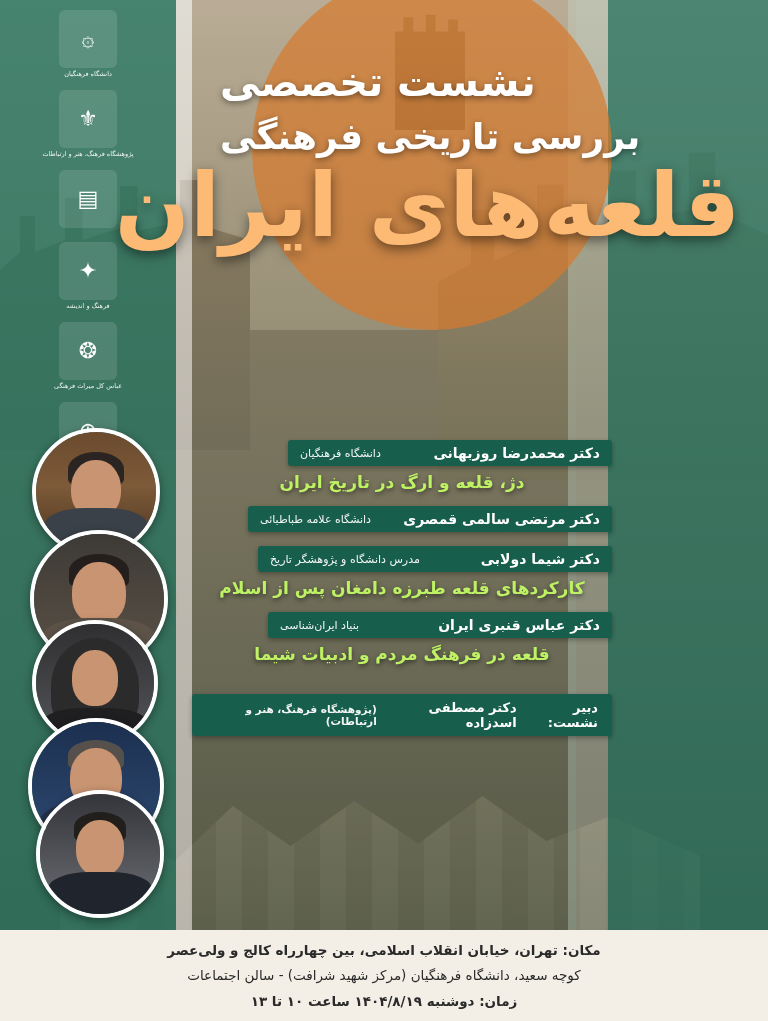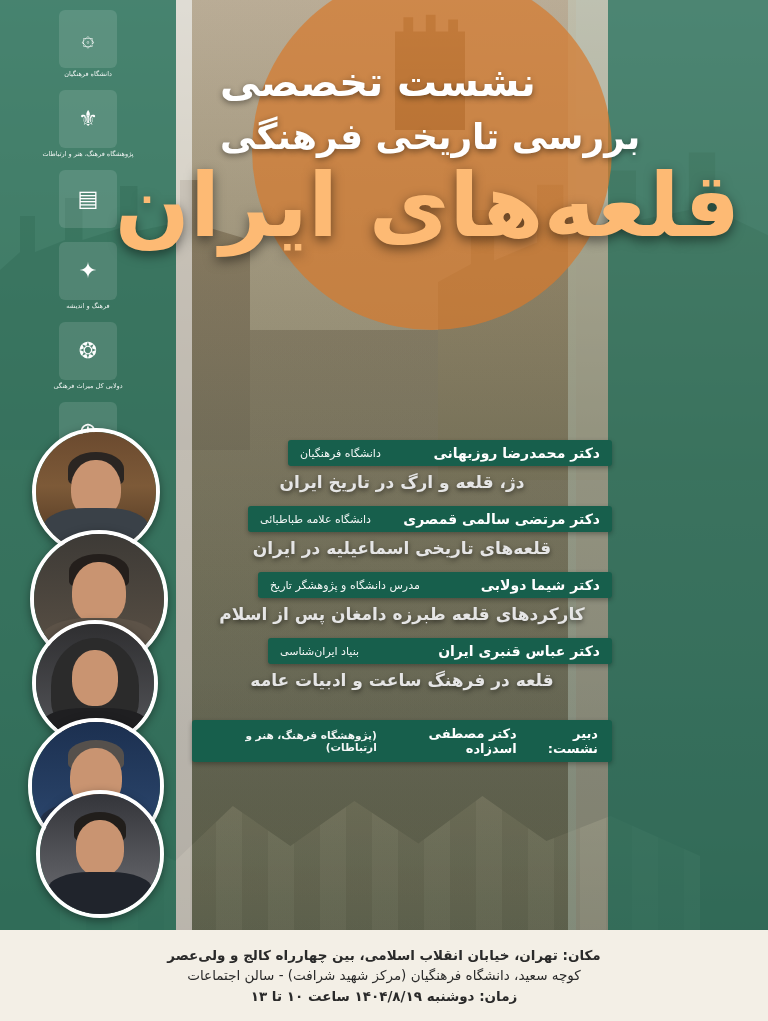--- a/index.html
+++ b/index.html
@@ -193,21 +193,21 @@
     padding:5px 12px;
     border-radius:3px;
     font-size:14px; font-weight:bold;
     box-shadow: 0 2px 5px rgba(0,0,0,.3);
   }
   .name-bar .affil {
     font-size:11px; font-weight:normal; opacity:.95;
   }
   .topic {
     margin-top:6px;
-    color:#e5e5e5;
+    color:#bef264;
     font-size:17px; font-weight:bold;
     text-align:center;
     text-shadow: 0 2px 5px rgba(0,0,0,.55);
   }
   .row.r1 .name-bar { width:300px; margin-left:auto; }
   .row.r2 .name-bar { width:340px; margin-left:auto; }
   .row.r3 .name-bar { width:330px; margin-left:auto; }
   .row.r4 .name-bar { width:320px; margin-left:auto; }
 
   .moderator {
@@ -220,20 +220,21 @@
     display:flex; align-items:center; justify-content:center; gap:8px;
     width:392px;
     box-shadow: 0 2px 5px rgba(0,0,0,.3);
   }
   .moderator .sub { font-size:10.5px; font-weight:bold; opacity:.95; }
 
   
   .footer {
     position:absolute; left:0; bottom:0; width:100%; height:91px;
     display:flex; flex-direction:column; align-items:center; justify-content:center;
+    gap:5px;
     color:#2a2a2a;
     font-size:13.5px;
     text-align:center;
     line-height:1.5;
   }
   .footer .l1 { font-weight:bold; }
   .footer .l3 { font-weight:bold; }
 </style>
 </head>
 <body>
@@ -281,21 +282,21 @@
     <div class="logo-wrap">
       <div class="logo">
           <span class="mark">✦</span>
         </div>
       <div class="logo-caption">فرهنگ و اندیشه</div>
     </div>
     <div class="logo-wrap">
       <div class="logo">
           <span class="mark">❂</span>
         </div>
-      <div class="logo-caption">دولابی کل میراث فرهنگی</div>
+      <div class="logo-caption">عباس کل میراث فرهنگی</div>
     </div>
     <div class="logo-wrap">
       <div class="logo">
           <span class="mark">⊕</span>
         </div>
       <div class="logo-caption">دانشگاه علامه طباطبائی</div>
     </div>
     <div class="logo-wrap">
       <div class="logo">
           <span class="mark">✾</span>
@@ -365,37 +366,36 @@
         <span class="affil">دانشگاه فرهنگیان</span>
       </div>
       <div class="topic">دژ، قلعه و ارگ در تاریخ ایران</div>
     </div>
 
     <div class="row r2">
       <div class="name-bar">
         <span>دکتر مرتضی سالمی قمصری</span>
         <span class="affil">دانشگاه علامه طباطبائی</span>
       </div>
-      <div class="topic">قلعه‌های تاریخی اسماعیلیه در ایران</div>
     </div>
 
     <div class="row r3">
       <div class="name-bar">
         <span>دکتر شیما دولابی</span>
         <span class="affil">مدرس دانشگاه و پژوهشگر تاریخ</span>
       </div>
       <div class="topic">کارکردهای قلعه طبرزه دامغان پس از اسلام</div>
     </div>
 
     <div class="row r4">
       <div class="name-bar">
         <span>دکتر عباس قنبری ایران</span>
         <span class="affil">بنیاد ایران‌شناسی</span>
       </div>
-      <div class="topic">قلعه در فرهنگ ساعت و ادبیات عامه</div>
+      <div class="topic">قلعه در فرهنگ مردم و ادبیات شیما</div>
     </div>
 
     <div class="moderator">
       <span>دبیر نشست:</span>
       <span>دکتر مصطفی اسدزاده</span>
       <span class="sub">(پژوهشگاه فرهنگ، هنر و ارتباطات)</span>
     </div>
   </div>
 
   <div class="footer">

